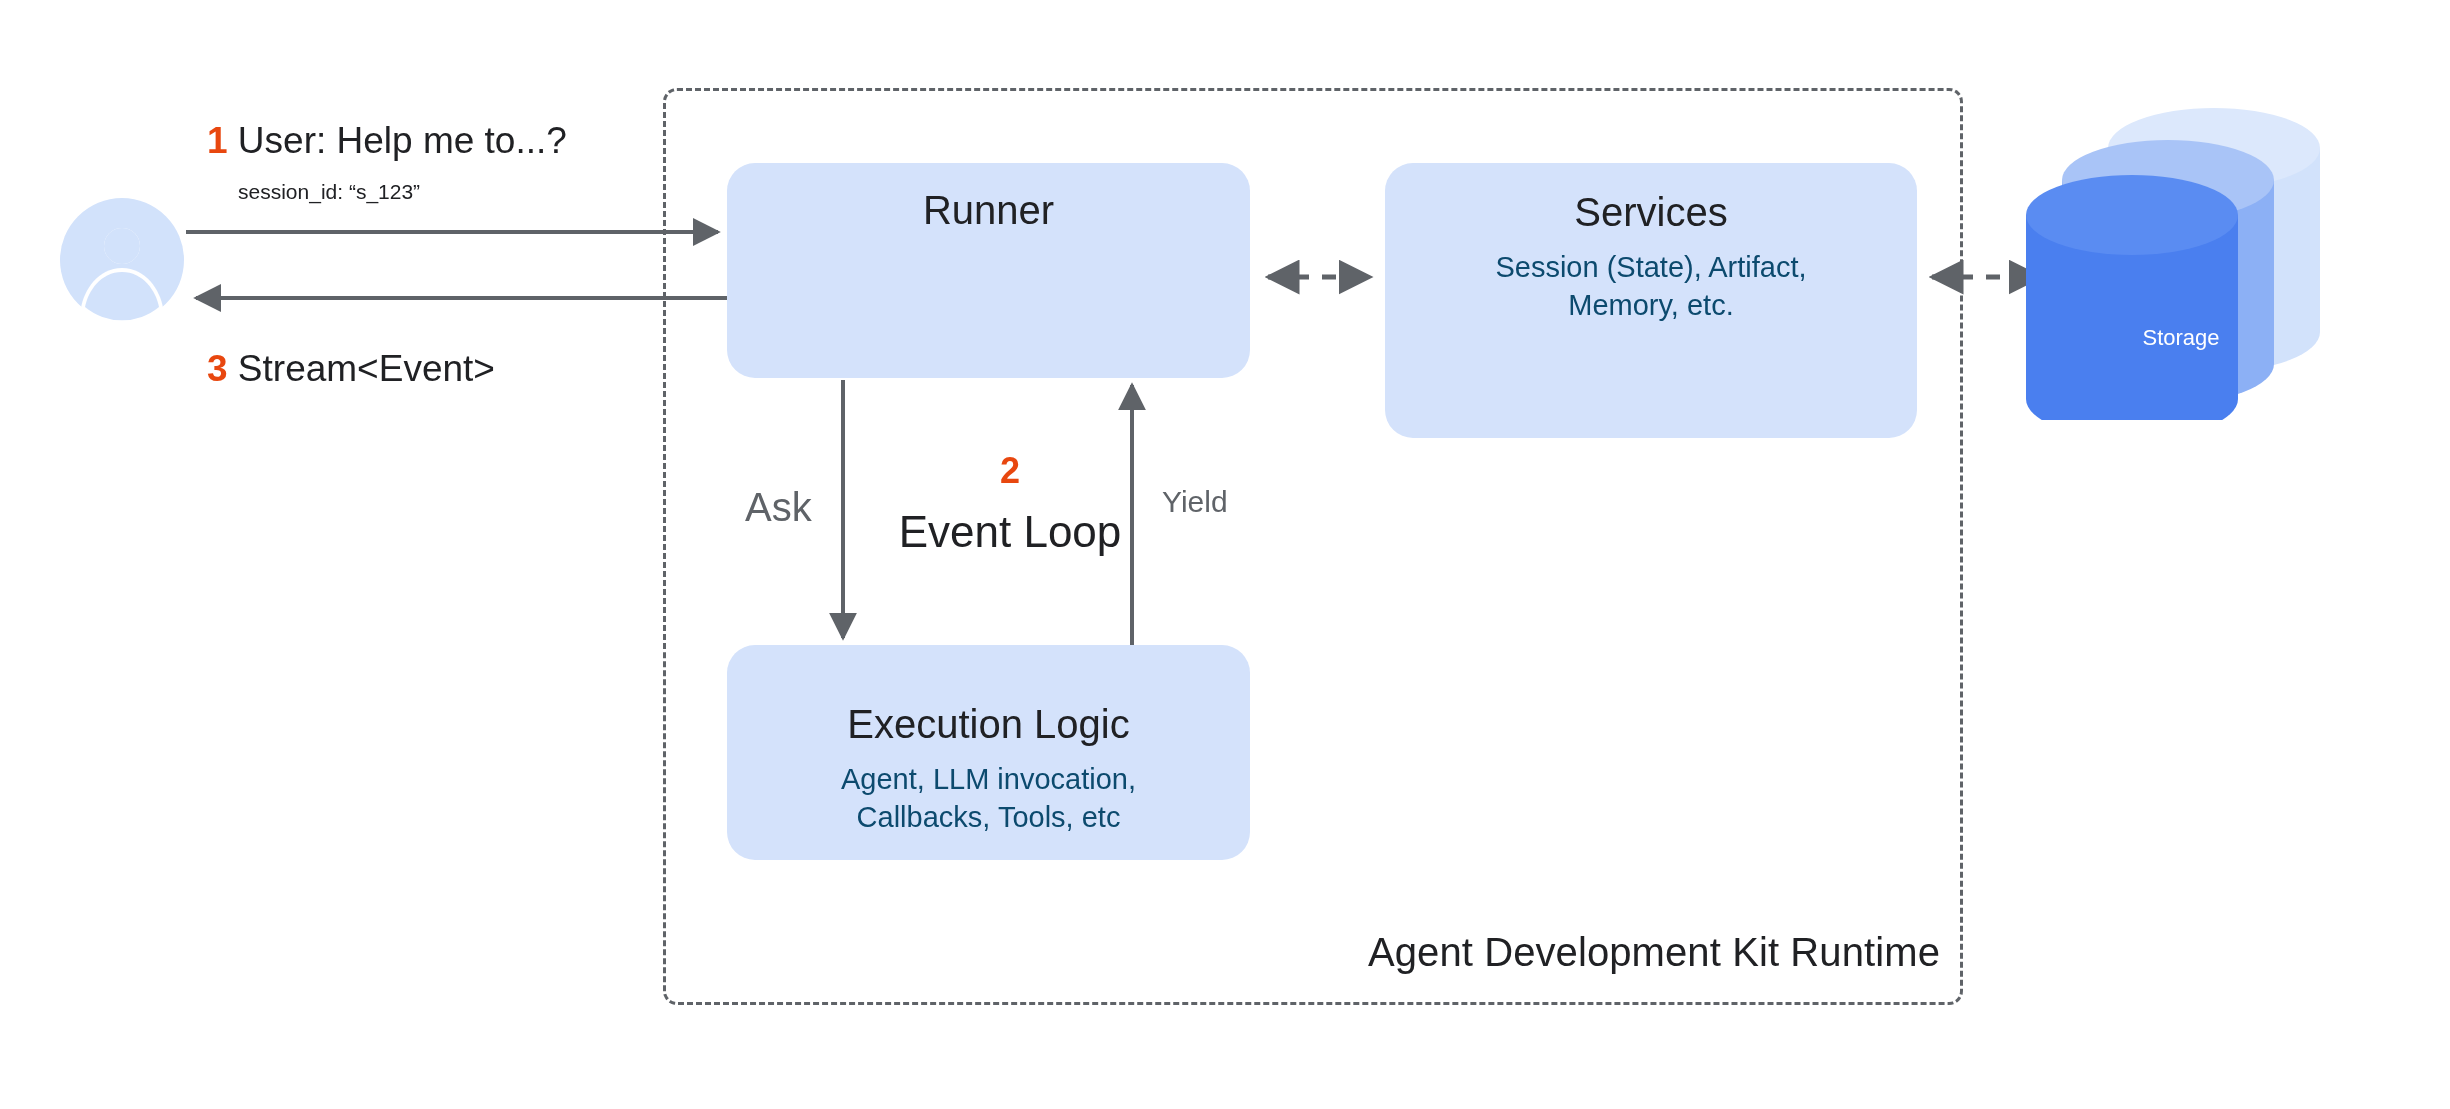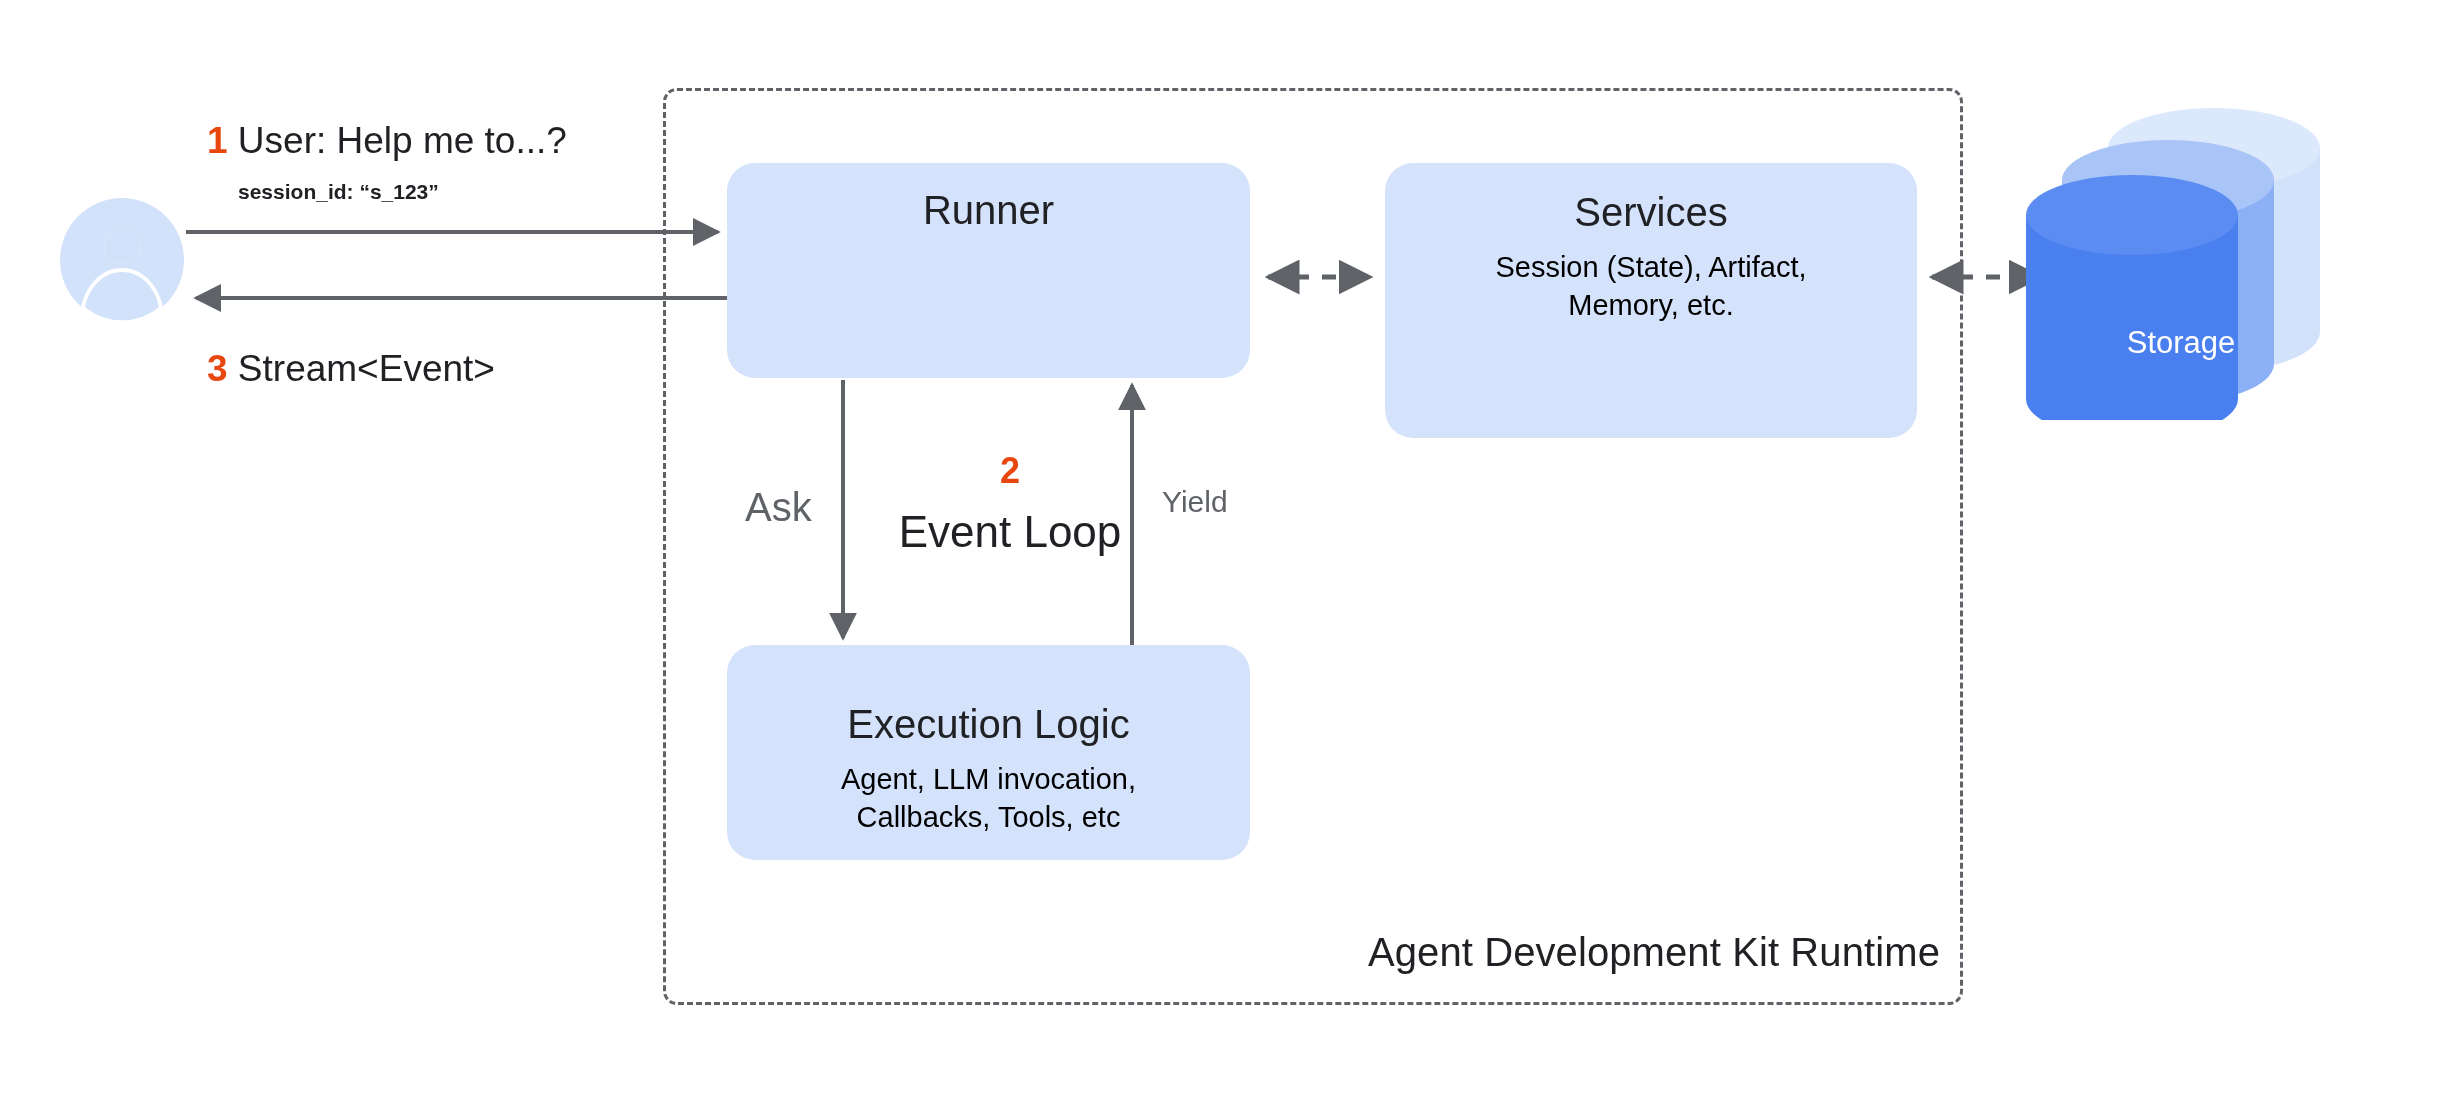--- a/index.html
+++ b/index.html
@@ -54,21 +54,21 @@
     justify-content: center;
   }
   .node-title {
     font-size: 40px;
     color: #202124;
     line-height: 1.15;
     text-align: center;
   }
   .node-sub {
     font-size: 29px;
-    color: #000000;
+    color: #0c4a6e;
     line-height: 1.3;
     text-align: center;
     margin-top: 14px;
   }
 
   
   .runner {
     left: 727px; top: 163px;
     width: 523px; height: 215px;
     justify-content: flex-start;
@@ -119,21 +119,20 @@
     font-size: 37px;
     color: #202124;
     white-space: nowrap;
     text-align: center;
   }
   .callout-1-sub {
     left: 238px; top: 180px;
     font-size: 21px;
     color: #202124;
     white-space: nowrap;
-    font-weight: bold;
   }
   .callout-3 {
     left: 207px; top: 348px;
     font-size: 37px;
     color: #202124;
     white-space: nowrap;
   }
   .lbl-ask {
     left: 745px; top: 485px;
     font-size: 40px;
@@ -157,21 +156,21 @@
     width: 280px;
     text-align: center;
     font-size: 44px;
     color: #202124;
     white-space: nowrap;
   }
   .storage-label {
     left: 2040px; top: 325px;
     width: 282px;
     text-align: center;
-    font-size: 31px;
+    font-size: 22px;
     color: #ffffff;
   }
 
   svg { display: block; }
 </style>
 </head>
 <body>
 
 <div id="stage">
 

